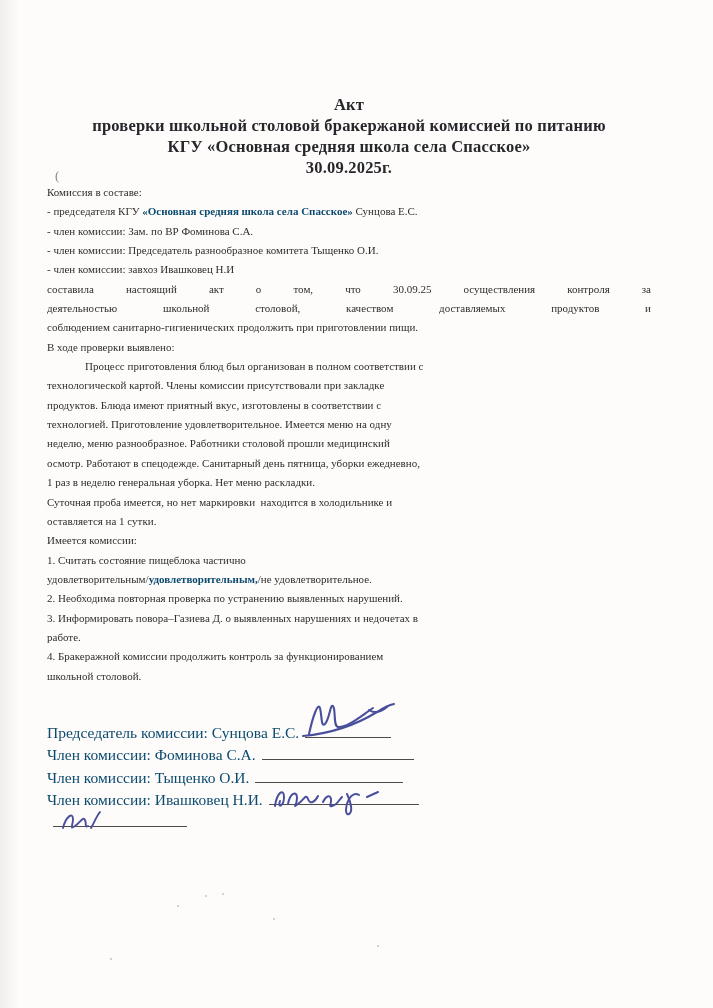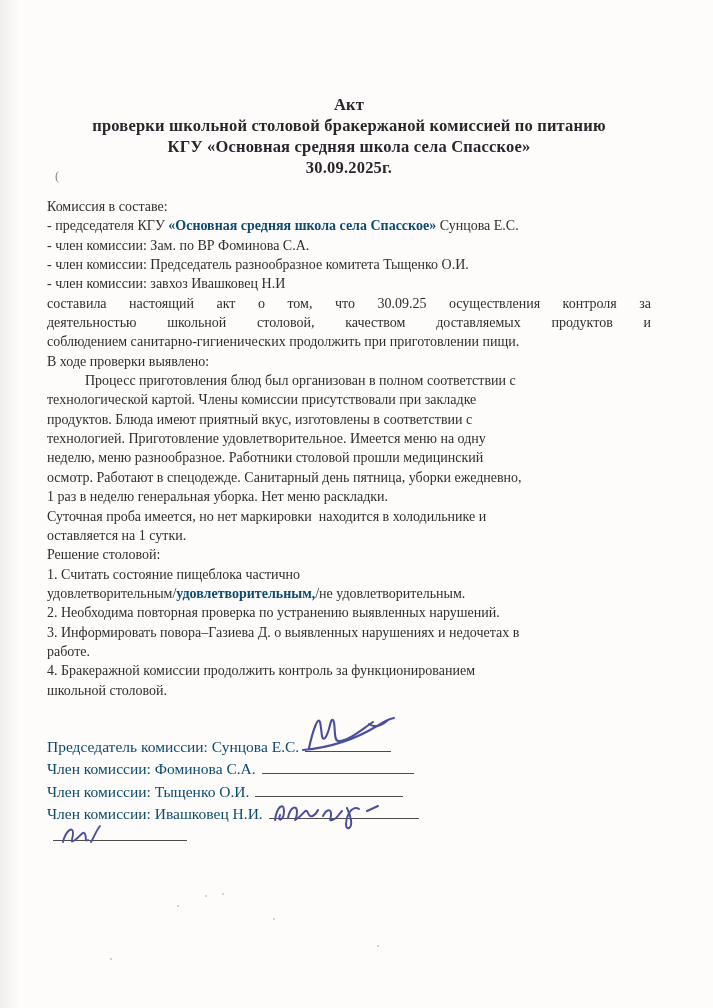--- a/index.html
+++ b/index.html
@@ -25,22 +25,22 @@
   .title-block{
     margin-top:94px;
     text-align:center;
     font-weight:bold;
     font-size:16.5px;
     line-height:21px;
     color:#27272b;
     letter-spacing:.2px;
   }
   .body-block{
-    margin-top:19px;
-    font-size:14px;
+    margin-top:5px;
+    font-size:11px;
     line-height:19.35px;
   }
   .line{white-space:normal;}
   .line .b{font-weight:bold;color:#0c4a6e;}
   .justify{text-align:justify;text-align-last:justify;}
   .indent{text-indent:38px;}
   .signature-block{
     margin-top:36px;
     font-size:15.5px;
     line-height:22.3px;
@@ -92,23 +92,23 @@
         <div class="line"><span>В ходе проверки выявлено:</span></div>
         <div class="line indent"><span>Процесс приготовления блюд был организован в полном соответствии с</span></div>
         <div class="line"><span>технологической картой. Члены комиссии присутствовали при закладке</span></div>
         <div class="line"><span>продуктов. Блюда имеют приятный вкус, изготовлены в соответствии с</span></div>
         <div class="line"><span>технологией. Приготовление удовлетворительное. Имеется меню на одну</span></div>
         <div class="line"><span>неделю, меню разнообразное. Работники столовой прошли медицинский</span></div>
         <div class="line"><span>осмотр. Работают в спецодежде. Санитарный день пятница, уборки ежедневно,</span></div>
         <div class="line"><span>1 раз в неделю генеральная уборка. Нет меню раскладки.</span></div>
         <div class="line"><span>Суточная проба имеется, но нет маркировки &nbsp;находится в холодильнике и</span></div>
         <div class="line"><span>оставляется на 1 сутки.</span></div>
-        <div class="line"><span>Решение столовой:</span></div>
+        <div class="line"><span>Имеется комиссии:</span></div>
         <div class="line"><span>1. Считать состояние пищеблока частично</span></div>
-        <div class="line"><span>удовлетворительным/</span><span class="b">удовлетворительным,</span><span>/не удовлетворительным.</span></div>
+        <div class="line"><span>удовлетворительным/</span><span class="b">удовлетворительным,</span><span>/не удовлетворительное.</span></div>
         <div class="line"><span>2. Необходима повторная проверка по устранению выявленных нарушений.</span></div>
         <div class="line"><span>3. Информировать повора–Газиева Д. о выявленных нарушениях и недочетах в</span></div>
         <div class="line"><span>работе.</span></div>
         <div class="line"><span>4. Бракеражной комиссии продолжить контроль за функционированием</span></div>
         <div class="line"><span>школьной столовой.</span></div>
       </div>
     <div class="signature-block" style="color: #0c4a6e;">
         <div class="sig-row"><span>Председатель комиссии: Сунцова Е.С.</span><span class="sig-line" style="width: 86px;"><span class="ink ink-sig-suntsova" style="color: rgb(74, 79, 156);">
               <svg width="100" height="46" viewBox="0 0 100 46" fill="none" stroke="currentColor" stroke-width="2.1" stroke-linecap="round">
                 <path d="M10 40 C14 22 19 8 21 14 C23 22 22 34 26 30 C31 24 31 10 34 12 C37 15 34 32 39 33 C48 34 62 22 74 14"></path>

